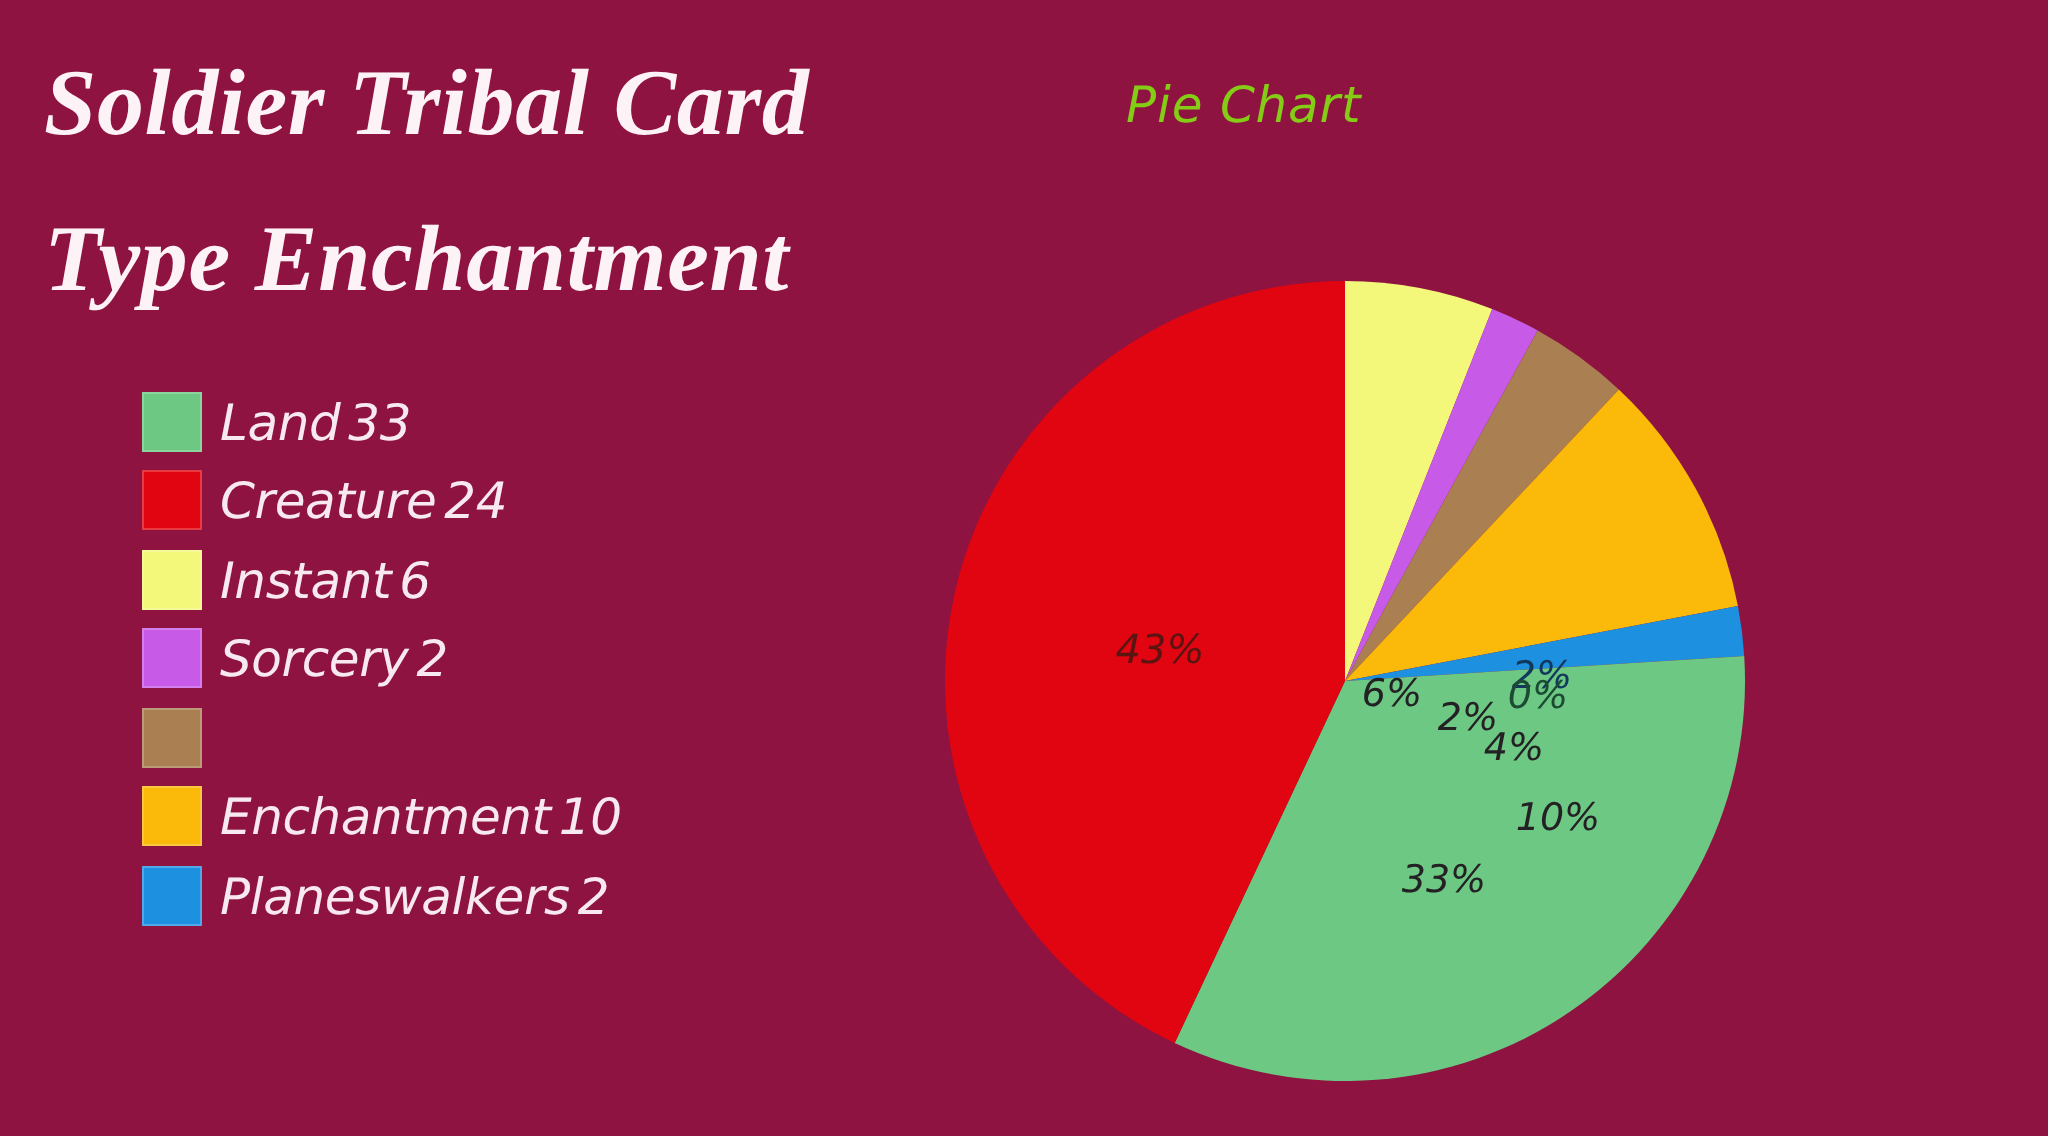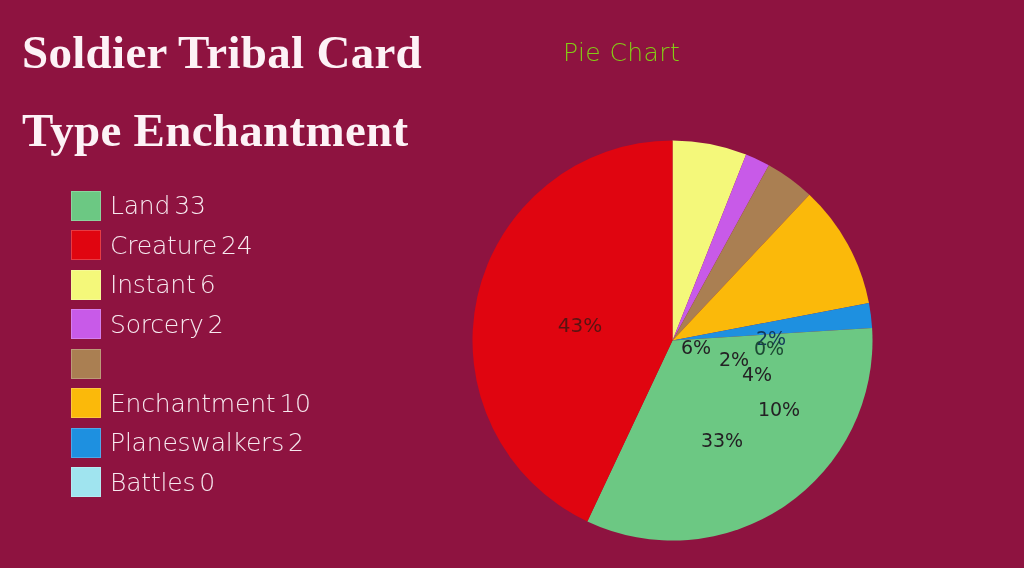--- a/index.html
+++ b/index.html
@@ -15,20 +15,21 @@
     background:#8e1340;
     font-family:"Liberation Sans", sans-serif;
     position:relative;
   }
 
   #stage {
     position:absolute;
     left:0; top:0;
     width:1024px;
     height:480px;
+    font-style:italic;
   }
 
   
   #title {
     position:absolute;
     left:22px;
     top:14px;
     width:500px;
     font-family:"Liberation Serif", serif;
     font-size:47px;
@@ -53,21 +54,21 @@
 
   
   #legend {
     position:absolute;
     left:71px;
     top:186px;
     width:380px;
   }
   .legend-row {
     display:flex;
-    align-items:center;
+    align-items:flex-end;
     height:39.5px;
   }
   .legend-swatch {
     width:30px;
     height:30px;
     flex:0 0 30px;
     border:1px solid rgba(255,255,255,0.22);
   }
   .legend-text {
     margin-left:9px;
@@ -142,24 +143,20 @@
     <div class="legend-row">
       <span class="legend-swatch" style="background: rgb(251, 185, 10);"></span>
       <span class="legend-text"><span>Enchantment</span><span class="lv">10</span></span>
     </div>
 
     <div class="legend-row">
       <span class="legend-swatch" style="background: rgb(30, 144, 224);"></span>
       <span class="legend-text"><span>Planeswalkers</span><span class="lv">2</span></span>
     </div>
 
-    <div class="legend-row">
-      <span class="legend-swatch" style="background: rgb(160, 228, 239);"></span>
-      <span class="legend-text"><span>Battles</span><span class="lv">0</span></span>
-    </div>
 
   </div>
 
   <div id="pie-wrap">
     <svg id="pie-svg" viewBox="0 0 401 401">
       <g id="slices">
           <path d="M 200.5 200.5 L 200.50 0.50 A 200 200 0 0 1 274.12 14.54 Z" fill="#f4f87a"></path>
           <path d="M 200.5 200.5 L 274.12 14.54 A 200 200 0 0 1 296.85 25.24 Z" fill="#c85ae8"></path>
           <path d="M 200.5 200.5 L 296.85 25.24 A 200 200 0 0 1 337.41 54.71 Z" fill="#aa7f52"></path>
           <path d="M 200.5 200.5 L 337.41 54.71 A 200 200 0 0 1 396.96 163.02 Z" fill="#fbb90a"></path>

